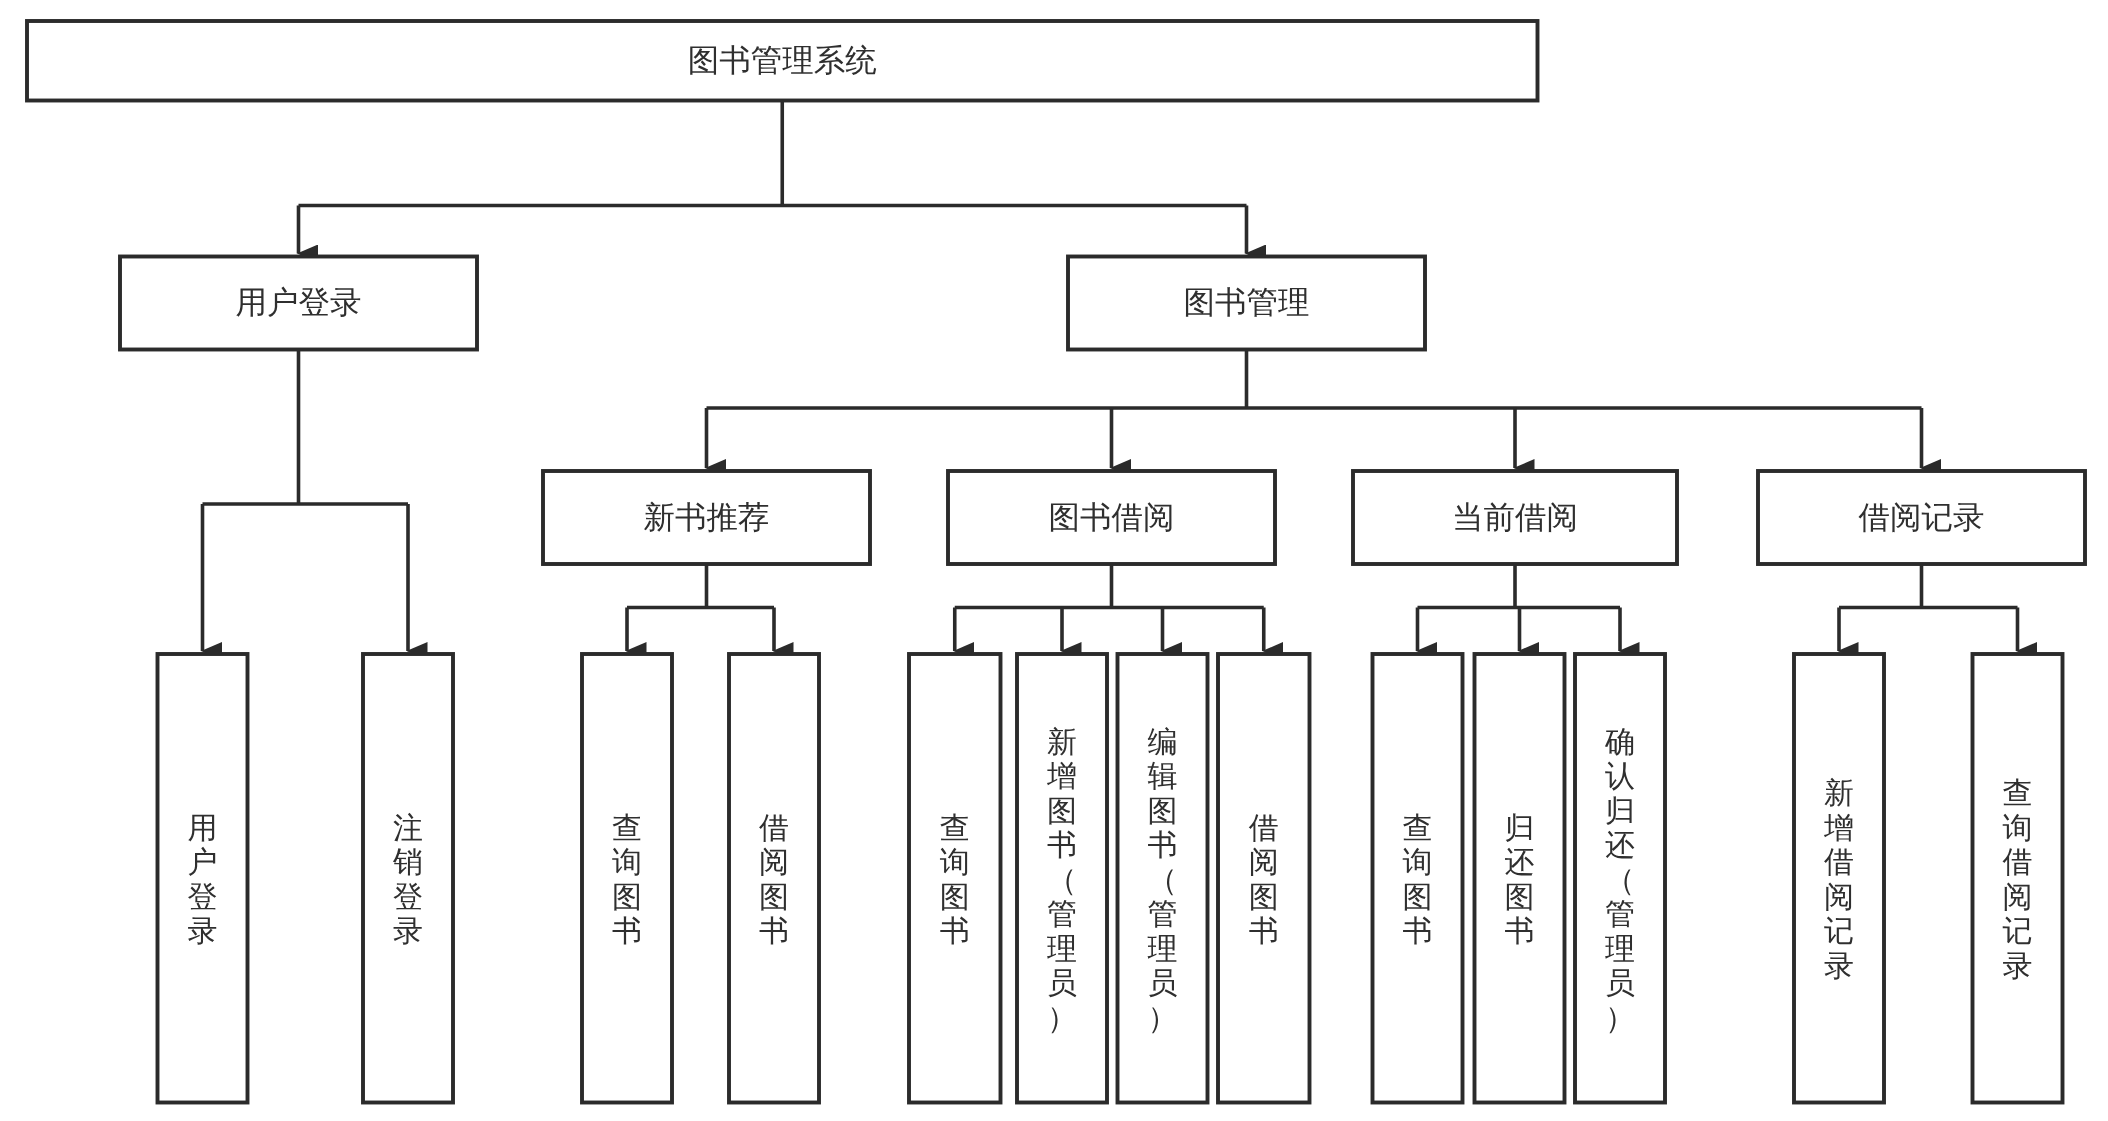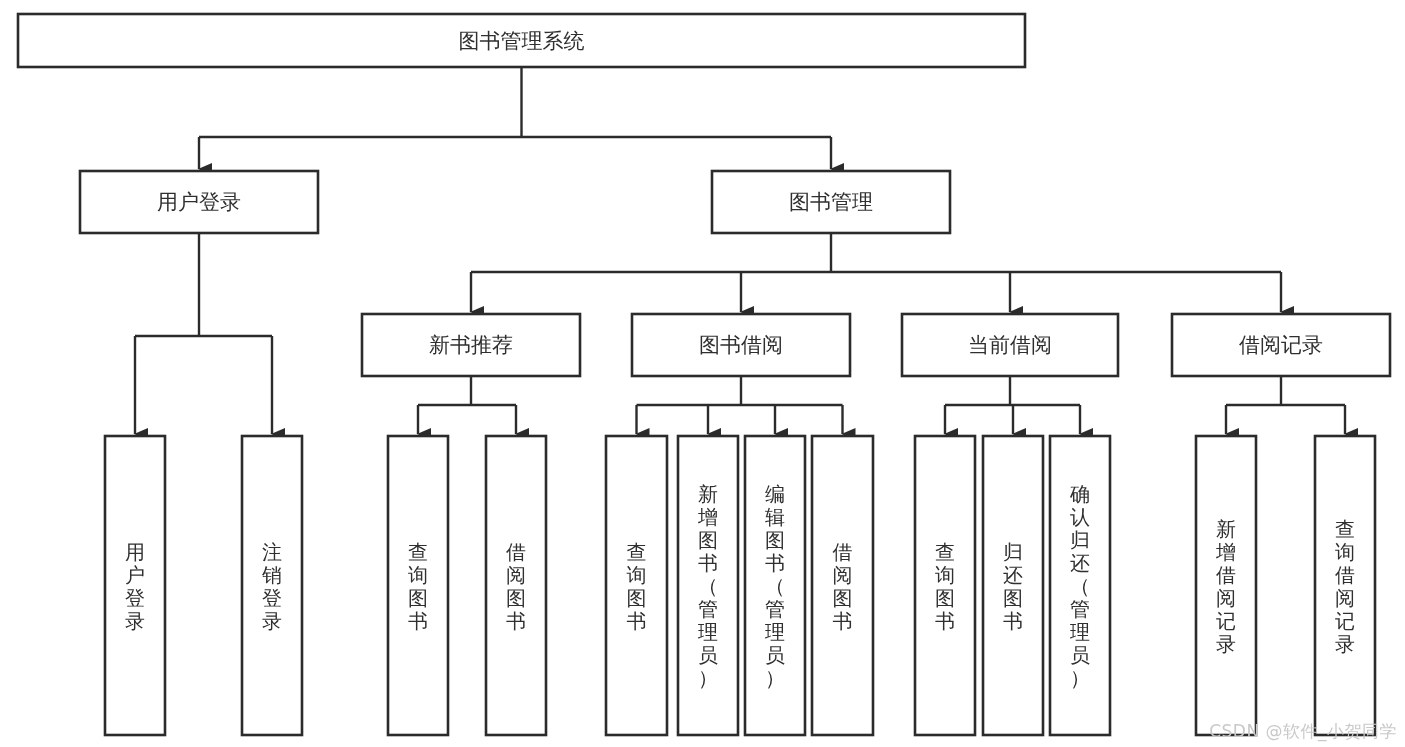--- a/index.html
+++ b/index.html
@@ -193,14 +193,13 @@
           <rect x="1196" y="436" width="60" height="299" rx="0" class="node-box"></rect>
           <text x="1226" y="535.5" class="node-label-v"><tspan x="1226" dy="0">新</tspan><tspan x="1226" dy="23">增</tspan><tspan x="1226" dy="23">借</tspan><tspan x="1226" dy="23">阅</tspan><tspan x="1226" dy="23">记</tspan><tspan x="1226" dy="23">录</tspan></text>
         </g>
         <g>
           <rect x="1315" y="436" width="60" height="299" rx="0" class="node-box"></rect>
           <text x="1345" y="535.5" class="node-label-v"><tspan x="1345" dy="0">查</tspan><tspan x="1345" dy="23">询</tspan><tspan x="1345" dy="23">借</tspan><tspan x="1345" dy="23">阅</tspan><tspan x="1345" dy="23">记</tspan><tspan x="1345" dy="23">录</tspan></text>
         </g>
       </g>
   </svg>
 
-  <div class="watermark-text">CSDN @软件_小贺同学</div>
 </div>
 
 </body></html>

